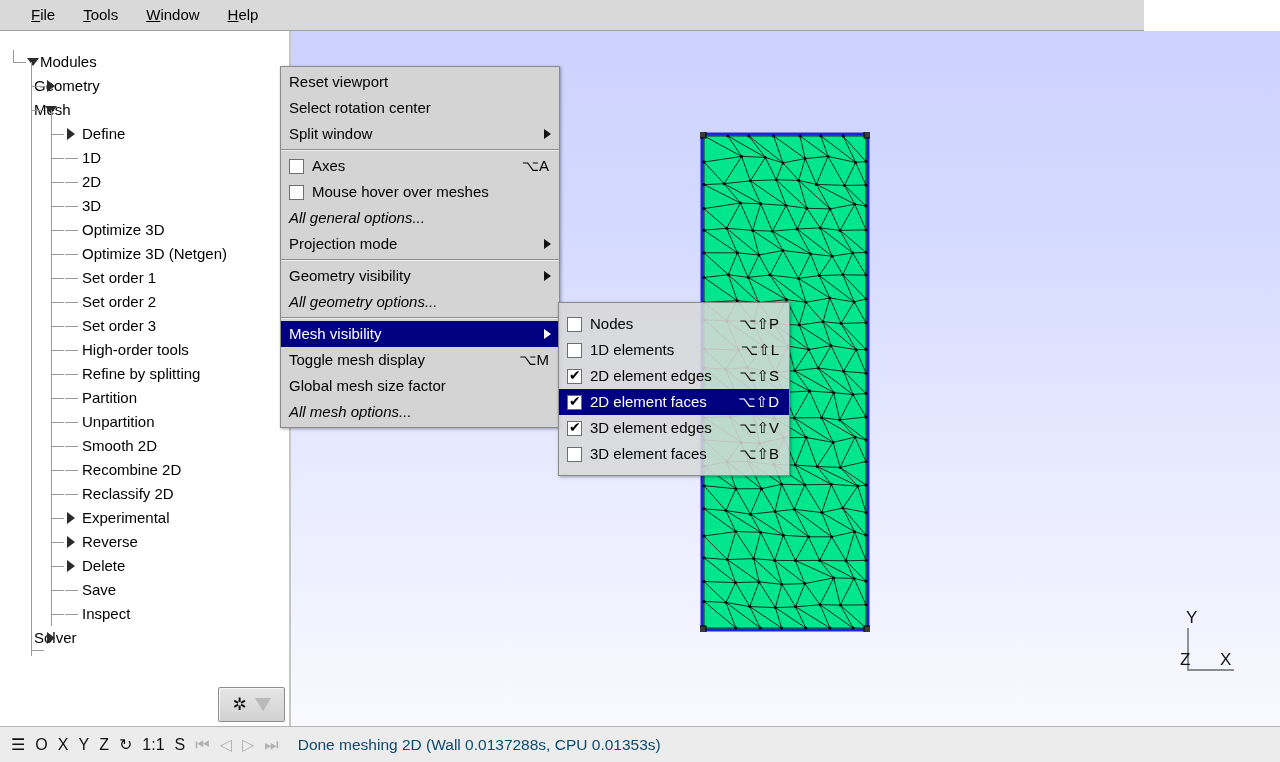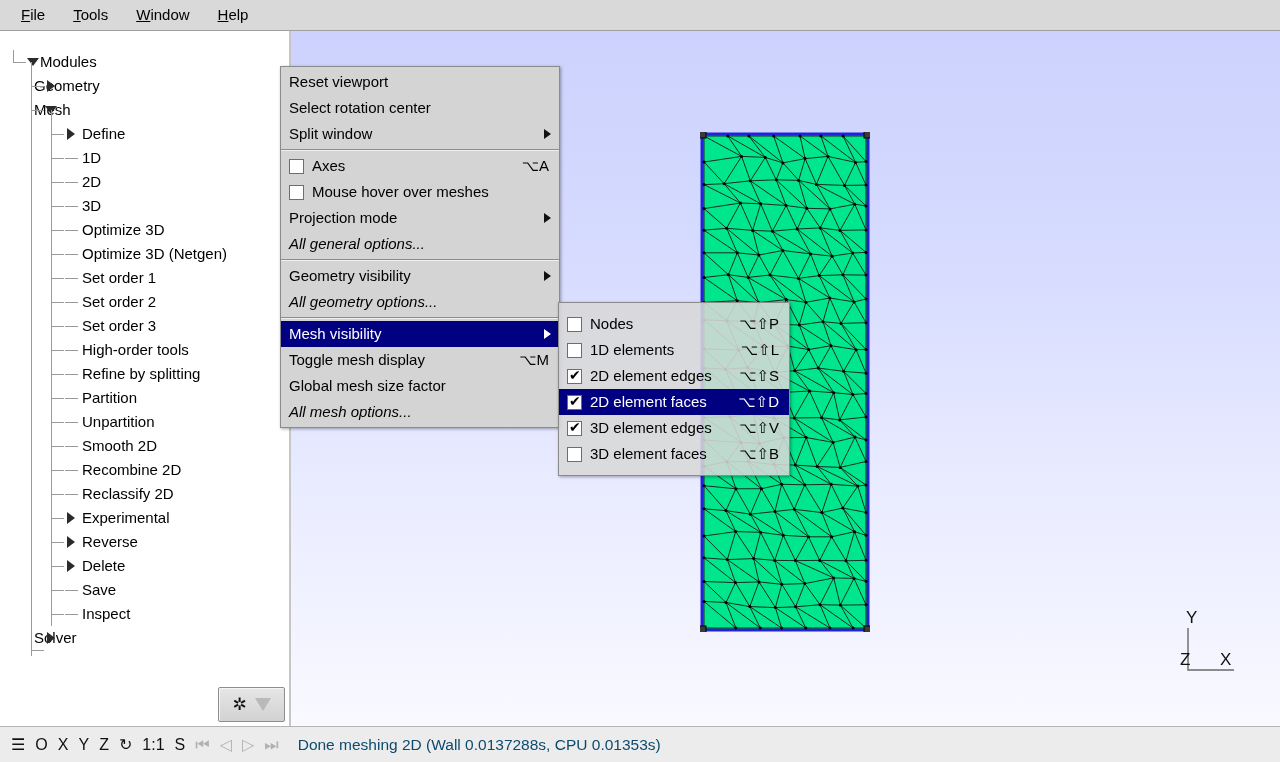--- a/index.html
+++ b/index.html
@@ -7,25 +7,25 @@
     margin: 0; padding: 0;
     width: 1280px; height: 762px;
     overflow: hidden;
     font-family: "Liberation Sans", sans-serif;
     background: #fff;
   }
   #app { position: relative; width: 1280px; height: 762px; }
 
   
   .menubar {
-    position: absolute; left: 0; top: 0; width: 1280px; height: 31px;
+    position: absolute; left: 0; top: 0; width: 1144px; height: 31px;
     background: #d9d9d9;
     border-bottom: 1px solid #a0a0a0;
     display: flex; align-items: center;
-    padding-left: 10px;
+    padding-left: 20px;
   }
   .menubar-item {
     font-size: 15px; color: #000; padding: 3px 11px; margin-right: 6px;
     line-height: 18px; white-space: nowrap;
   }
   .menubar-item u { text-decoration: underline; }
 
   
   .sidebar {
     position: absolute; left: 0; top: 44px; width: 289px; height: 695px;
@@ -570,26 +570,26 @@
       <div class="mi-sep"></div>
       <div class="mi">
         <span class="cbox"></span>
         <span class="mi-label">Axes</span>
         <span class="mi-accel">⌥A</span>
       </div>
       <div class="mi">
         <span class="cbox"></span>
         <span class="mi-label">Mouse hover over meshes</span>
       </div>
+      <div class="mi italic">
+        <span class="mi-label">All general options...</span>
+      </div>
       <div class="mi">
         <span class="mi-label">Projection mode</span>
         <span class="arrow"></span>
-      </div>
-      <div class="mi italic">
-        <span class="mi-label">All general options...</span>
       </div>
       <div class="mi-sep"></div>
       <div class="mi">
         <span class="mi-label">Geometry visibility</span>
         <span class="arrow"></span>
       </div>
       <div class="mi italic">
         <span class="mi-label">All geometry options...</span>
       </div>
       <div class="mi-sep"></div>

